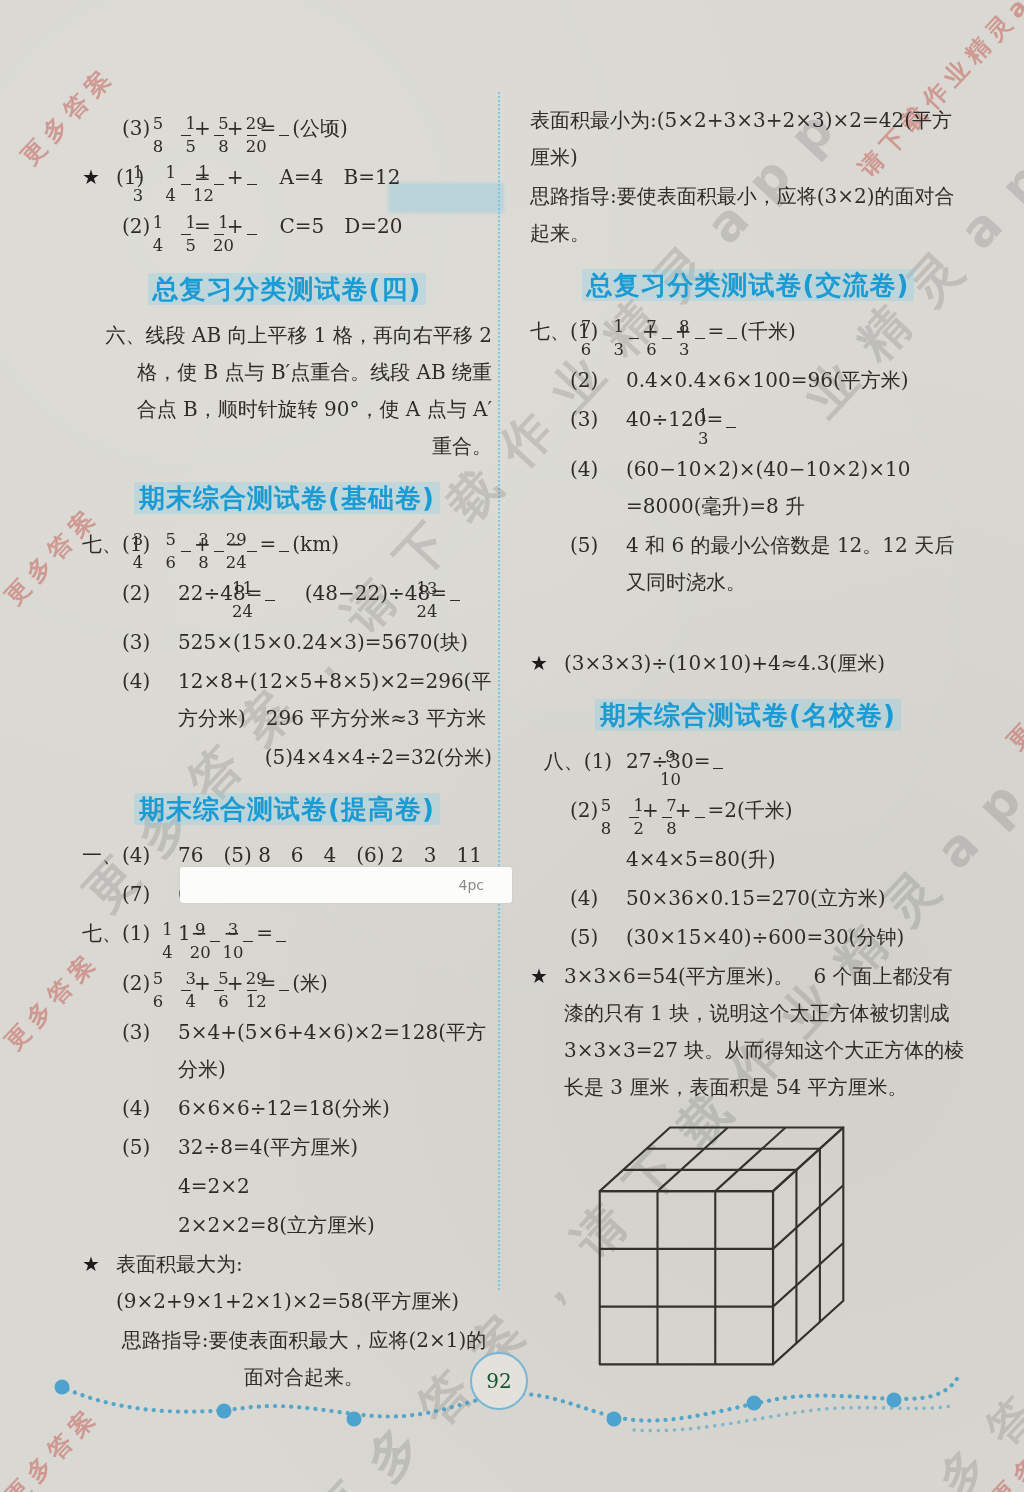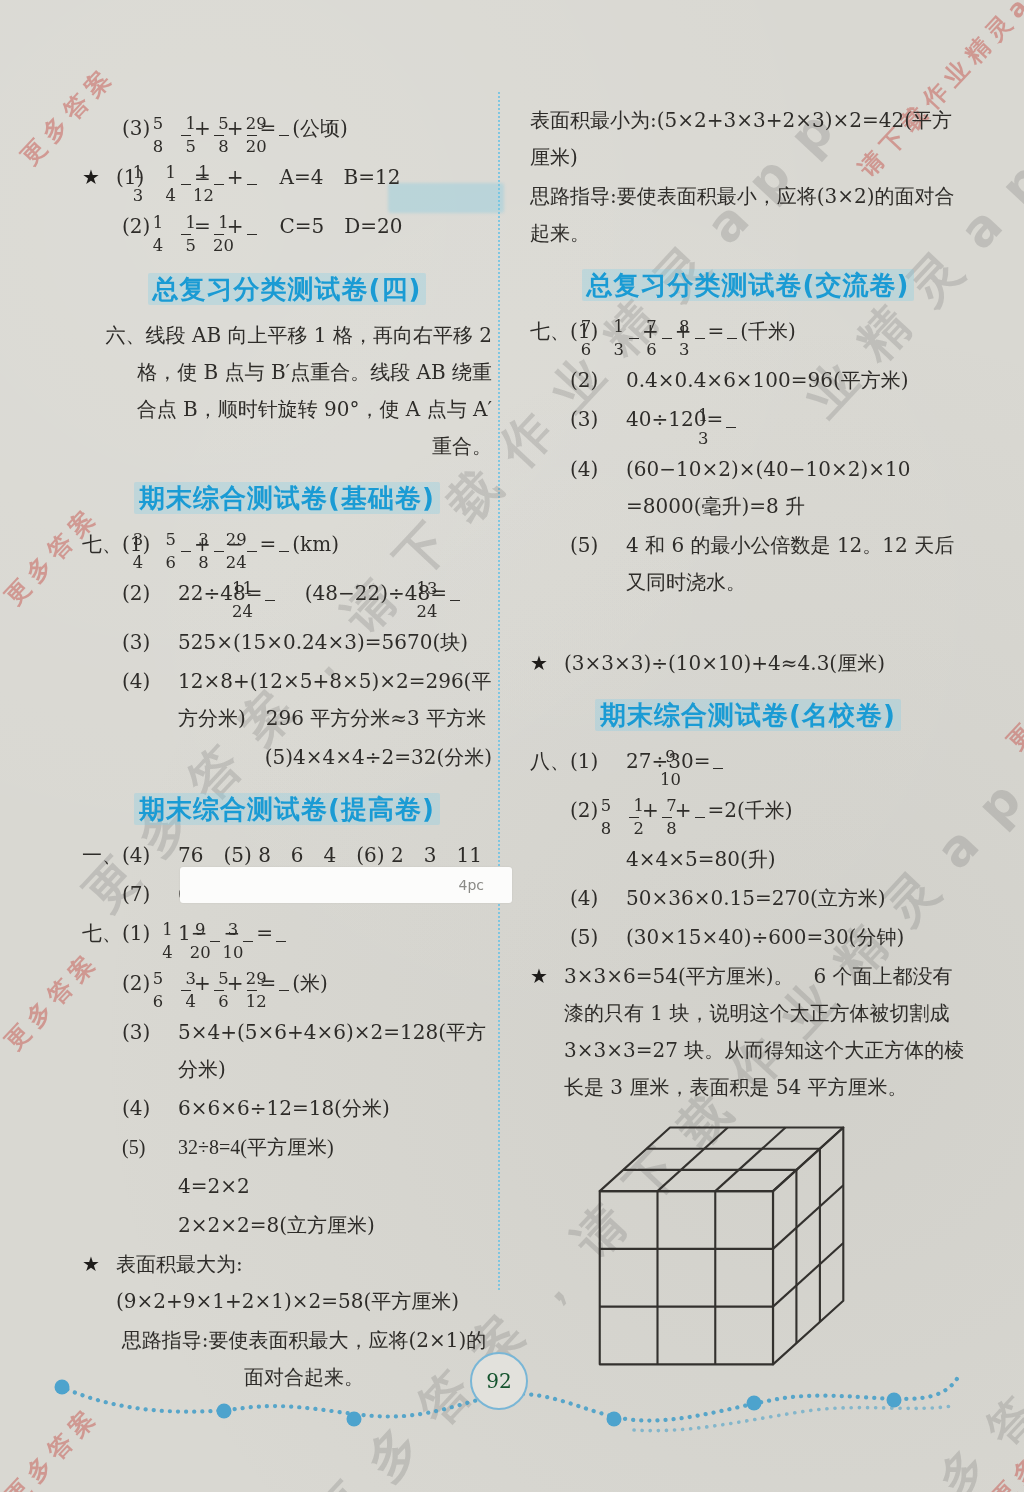--- a/index.html
+++ b/index.html
@@ -88,38 +88,38 @@
       <div class="blk line" style="padding-left: 96px; text-indent: -56px;"><span class="hang" style="width: 56px;">(3)</span>525×(15×0.24×3)=5670(块)</div>
       <div class="blk para" style="padding-left: 96px; text-indent: -56px;"><span class="hang" style="width: 56px;">(4)</span>12×8+(12×5+8×5)×2=296(平方分米)　296 平方分米≈3 平方米</div>
       <div class="blk line" style="padding-left: 96px; text-indent: -56px; text-align: right;"><span class="hang" style="width: 56px;">(5)</span>4×4×4÷2=32(分米)</div>
       <div class="blk heading"><span class="hl">期末综合测试卷(提高卷)</span></div>
       <div class="blk line" style="padding-left: 96px; text-indent: -96px;"><span class="hang" style="width: 96px;">一、(4)</span>76　(5) 8　6　4　(6) 2　3　11</div>
       <div class="blk line" style="padding-left: 96px; text-indent: -56px;"><span class="hang" style="width: 56px;">(7)</span>6　36</div>
       <div class="blk line" style="padding-left: 96px; text-indent: -96px;"><span class="hang" style="width: 96px;">七、(1)</span>1−<span class="fr"><span class="n">1</span><span class="d">4</span></span>−<span class="fr"><span class="n">9</span><span class="d">20</span></span>=<span class="fr"><span class="n">3</span><span class="d">10</span></span></div>
       <div class="blk line" style="padding-left: 96px; text-indent: -56px;"><span class="hang" style="width: 56px;">(2)</span><span class="fr"><span class="n">5</span><span class="d">6</span></span>+<span class="fr"><span class="n">3</span><span class="d">4</span></span>+<span class="fr"><span class="n">5</span><span class="d">6</span></span>=<span class="fr"><span class="n">29</span><span class="d">12</span></span>(米)</div>
       <div class="blk para" style="padding-left: 96px; text-indent: -56px;"><span class="hang" style="width: 56px;">(3)</span>5×4+(5×6+4×6)×2=128(平方分米)</div>
       <div class="blk line" style="padding-left: 96px; text-indent: -56px;"><span class="hang" style="width: 56px;">(4)</span>6×6×6÷12=18(分米)</div>
-      <div class="blk line" style="padding-left: 96px; text-indent: -56px; font-family: Liberation Serif, serif;"><span class="hang" style="width: 56px;">(5)</span>32÷8=4(平方厘米)</div>
+      <div class="blk line" style="padding-left: 96px; text-indent: -56px;"><span class="hang" style="width: 56px;">(5)</span>32÷8=4(平方厘米)</div>
       <div class="blk line" style="padding-left: 96px;">4=2×2</div>
       <div class="blk line" style="padding-left: 96px;">2×2×2=8(立方厘米)</div>
       <div class="blk para" style="padding-left: 34px; text-indent: -34px;"><span class="star">★</span>表面积最大为:(9×2+9×1+2×1)×2=58(平方厘米)</div>
       <div class="blk para" style="padding-left: 34px; text-align: center;">思路指导:要使表面积最大，应将(2×1)的面对合起来。</div>
     </div>
   <div class="col col-right" id="col-right">
       <div class="blk para" style="padding-left: 0px;">表面积最小为:(5×2+3×3+2×3)×2=42(平方厘米)</div>
       <div class="blk para" style="padding-left: 0px;">思路指导:要使表面积最小，应将(3×2)的面对合起来。</div>
       <div class="blk heading"><span class="hl">总复习分类测试卷(交流卷)</span></div>
       <div class="blk line" style="padding-left: 96px; text-indent: -96px;"><span class="hang" style="width: 96px;">七、(1)</span><span class="fr"><span class="n">7</span><span class="d">6</span></span>+<span class="fr"><span class="n">1</span><span class="d">3</span></span>+<span class="fr"><span class="n">7</span><span class="d">6</span></span>=<span class="fr"><span class="n">8</span><span class="d">3</span></span>(千米)</div>
       <div class="blk line" style="padding-left: 96px; text-indent: -56px;"><span class="hang" style="width: 56px;">(2)</span>0.4×0.4×6×100=96(平方米)</div>
       <div class="blk line" style="padding-left: 96px; text-indent: -56px;"><span class="hang" style="width: 56px;">(3)</span>40÷120=<span class="fr"><span class="n">1</span><span class="d">3</span></span></div>
       <div class="blk para" style="padding-left: 96px; text-indent: -56px;"><span class="hang" style="width: 56px;">(4)</span>(60−10×2)×(40−10×2)×10<br>=8000(毫升)=8 升</div>
       <div class="blk para" style="padding-left: 96px; text-indent: -56px;"><span class="hang" style="width: 56px;">(5)</span>4 和 6 的最小公倍数是 12。12 天后又同时浇水。</div>
       <div class="blk line" style="padding-left: 34px; text-indent: -34px; margin-top: 44px;"><span class="star">★</span>(3×3×3)÷(10×10)+4≈4.3(厘米)</div>
       <div class="blk heading"><span class="hl">期末综合测试卷(名校卷)</span></div>
-      <div class="blk line" style="padding-left: 96px; text-indent: -96px;"><span class="hang" style="width: 96px;">八、(1)</span>27÷30=<span class="fr"><span class="n">9</span><span class="d">10</span></span></div>
+      <div class="blk line" style="padding-left: 96px; text-indent: -96px;"><span class="hang" style="width: 96px; text-align: center;">八、(1)</span>27÷30=<span class="fr"><span class="n">9</span><span class="d">10</span></span></div>
       <div class="blk line" style="padding-left: 96px; text-indent: -56px;"><span class="hang" style="width: 56px;">(2)</span><span class="fr"><span class="n">5</span><span class="d">8</span></span>+<span class="fr"><span class="n">1</span><span class="d">2</span></span>+<span class="fr"><span class="n">7</span><span class="d">8</span></span>=2(千米)</div>
       <div class="blk line" style="padding-left: 96px;">4×4×5=80(升)</div>
       <div class="blk line" style="padding-left: 96px; text-indent: -56px;"><span class="hang" style="width: 56px;">(4)</span>50×36×0.15=270(立方米)</div>
       <div class="blk line" style="padding-left: 96px; text-indent: -56px;"><span class="hang" style="width: 56px;">(5)</span>(30×15×40)÷600=30(分钟)</div>
       <div class="blk para" style="padding-left: 34px; text-indent: -34px;"><span class="star">★</span>3×3×6=54(平方厘米)。　6 个面上都没有漆的只有 1 块，说明这个大正方体被切割成 3×3×3=27 块。从而得知这个大正方体的棱长是 3 厘米，表面积是 54 平方厘米。</div>
       <div class="blk figure">
     <svg width="268" height="258" viewBox="0 0 278 268">
       <g fill="none" stroke="#33312e" stroke-width="2.2" stroke-linejoin="round">
 
         <polygon points="12,78 85,12 265,12 192,78"></polygon>

